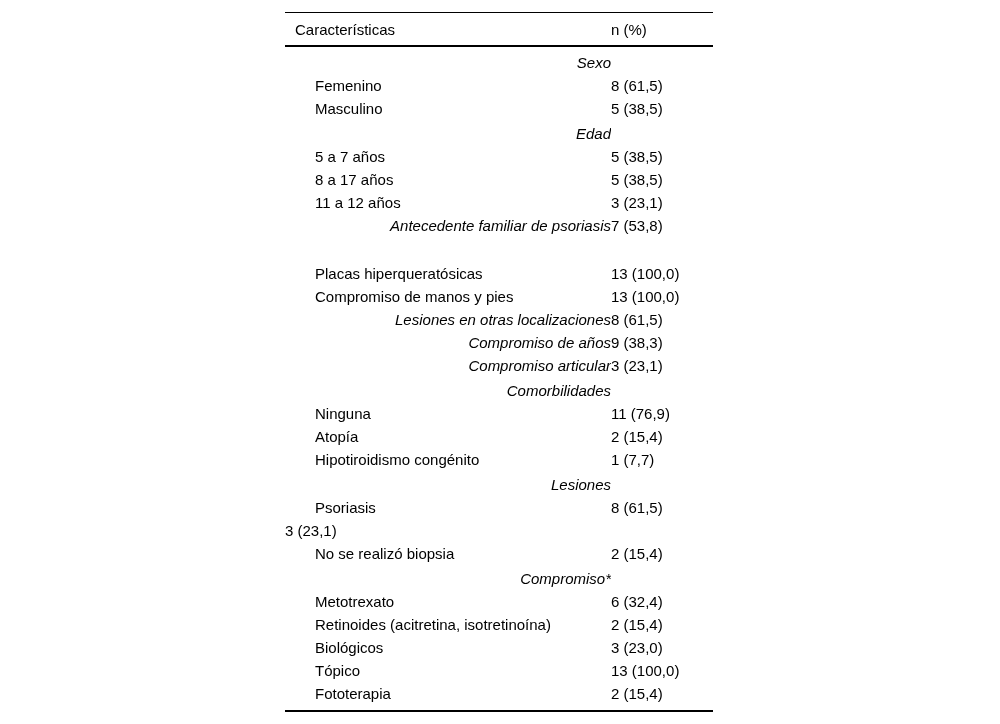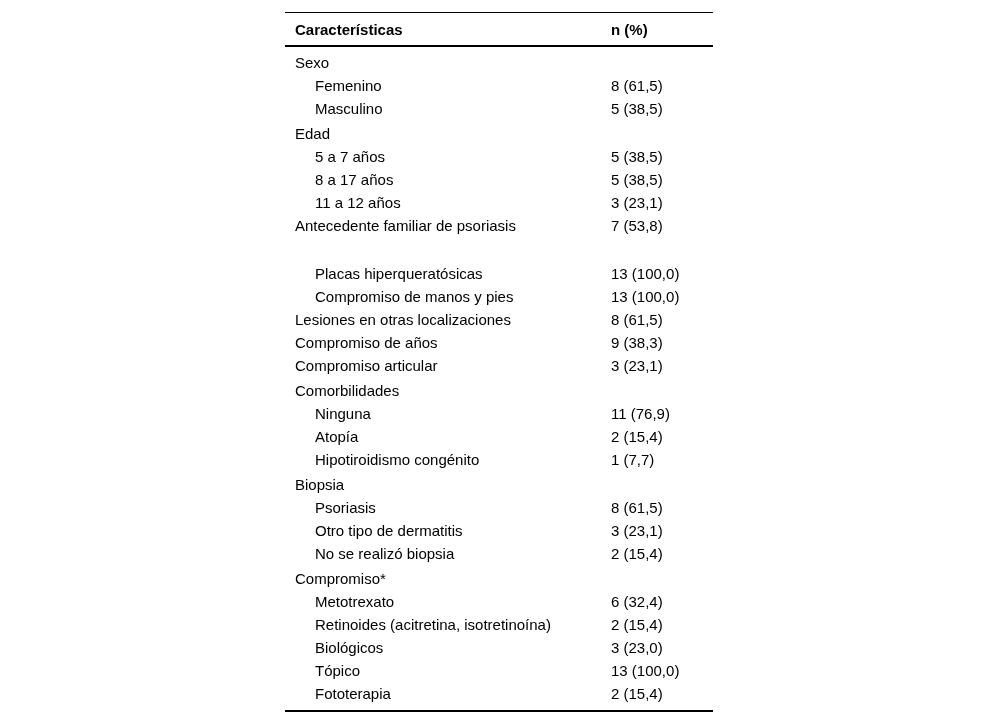--- a/index.html
+++ b/index.html
@@ -22,21 +22,20 @@
     width: 428px;
     border-top: 1px solid #000;
     border-bottom: 2px solid #000;
   }
   .header-row {
     display: flex;
     align-items: center;
     height: 32px;
     font-size: 15px;
     border-bottom: 2px solid #000;
-    font-weight: bold;
   }
   .col-label {
     width: 326px;
     box-sizing: border-box;
     padding-left: 10px;
     white-space: nowrap;
     overflow: hidden;
   }
   .col-value {
     flex: 1;
@@ -50,20 +49,22 @@
     display: flex;
     height: 23px;
     line-height: 23px;
     font-size: 15px;
   }
   .row.section {
     margin-top: 2px;
   }
   .row.section .col-label,
   .row.section-inline .col-label {
+    font-style: italic;
+    text-align: right;
   }
   .row.item .col-label {
     padding-left: 30px;
   }
 </style>
 </head>
 <body>
 
 <div class="table-wrap">
   <div class="header-row">
@@ -136,29 +137,28 @@
       </div>
       <div class="row item">
         <span class="col-label">Atopía</span>
         <span class="col-value">2 (15,4)</span>
       </div>
       <div class="row item">
         <span class="col-label">Hipotiroidismo congénito</span>
         <span class="col-value">1 (7,7)</span>
       </div>
       <div class="row section">
-        <span class="col-label">Biopsia</span>
+        <span class="col-label">Lesiones</span>
         <span class="col-value"></span>
       </div>
       <div class="row item">
         <span class="col-label">Psoriasis</span>
         <span class="col-value">8 (61,5)</span>
       </div>
       <div class="row item">
-        <span class="col-label">Otro tipo de dermatitis</span>
         <span class="col-value">3 (23,1)</span>
       </div>
       <div class="row item">
         <span class="col-label">No se realizó biopsia</span>
         <span class="col-value">2 (15,4)</span>
       </div>
       <div class="row section">
         <span class="col-label">Compromiso*</span>
         <span class="col-value"></span>
       </div>

